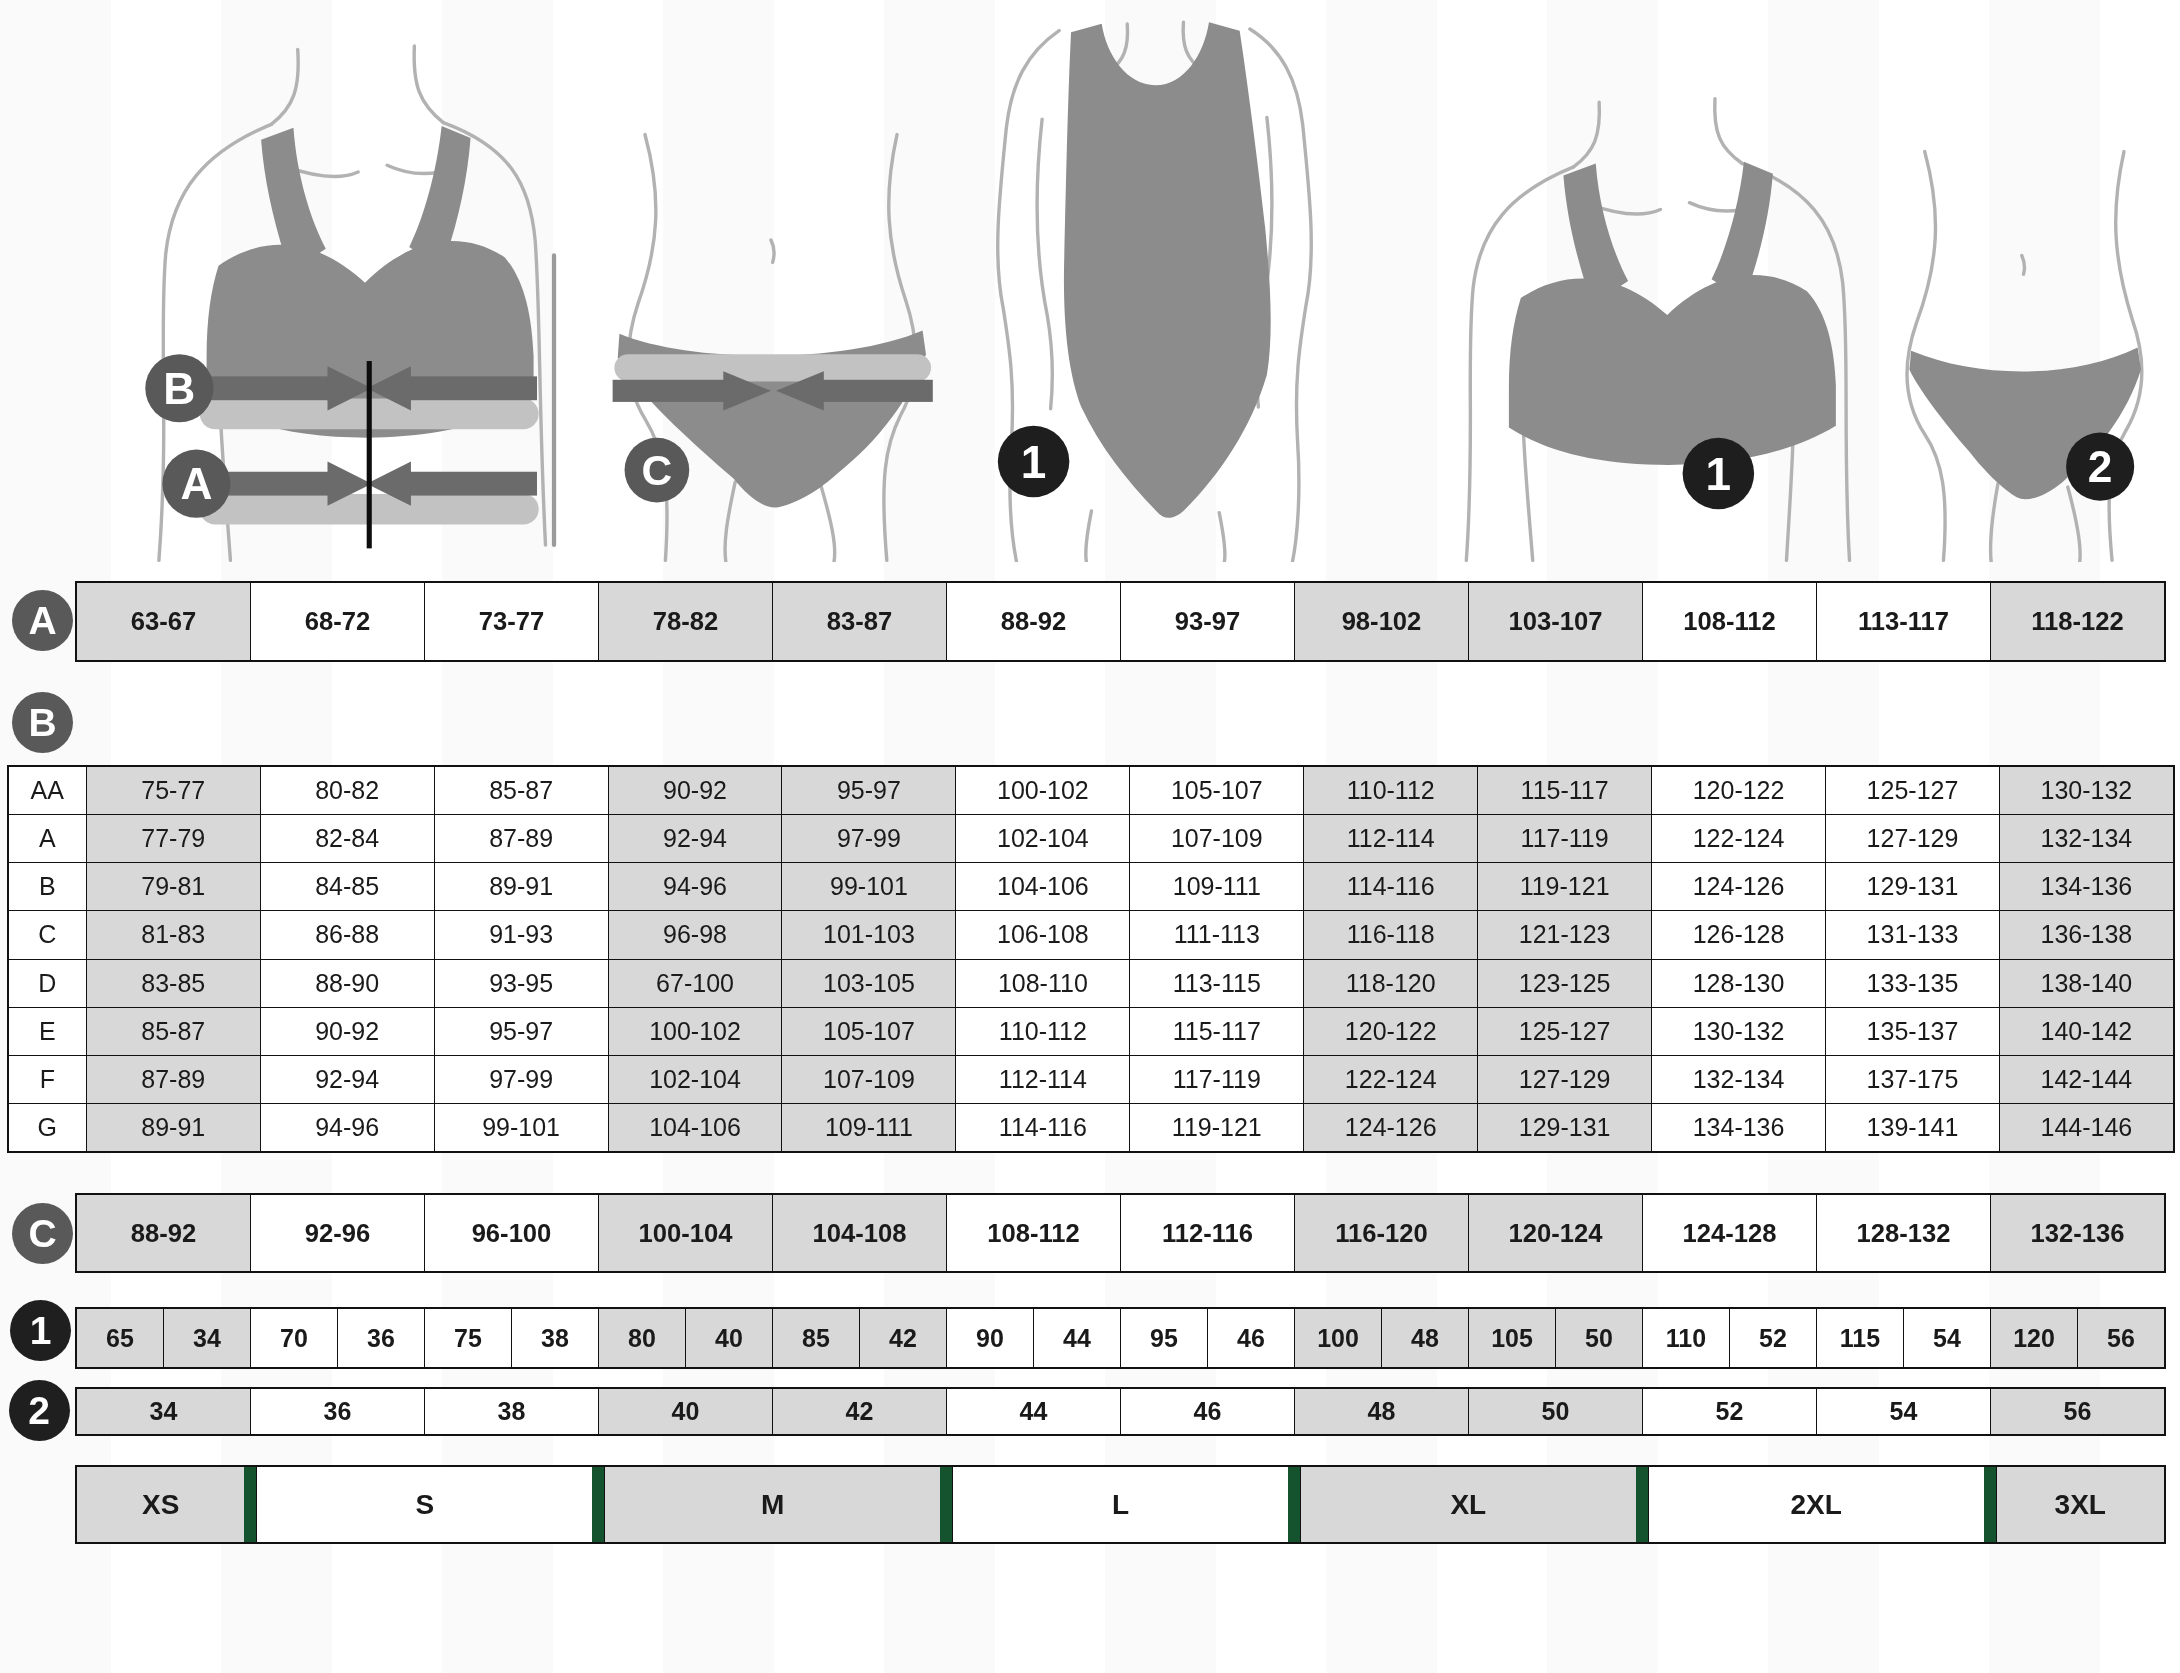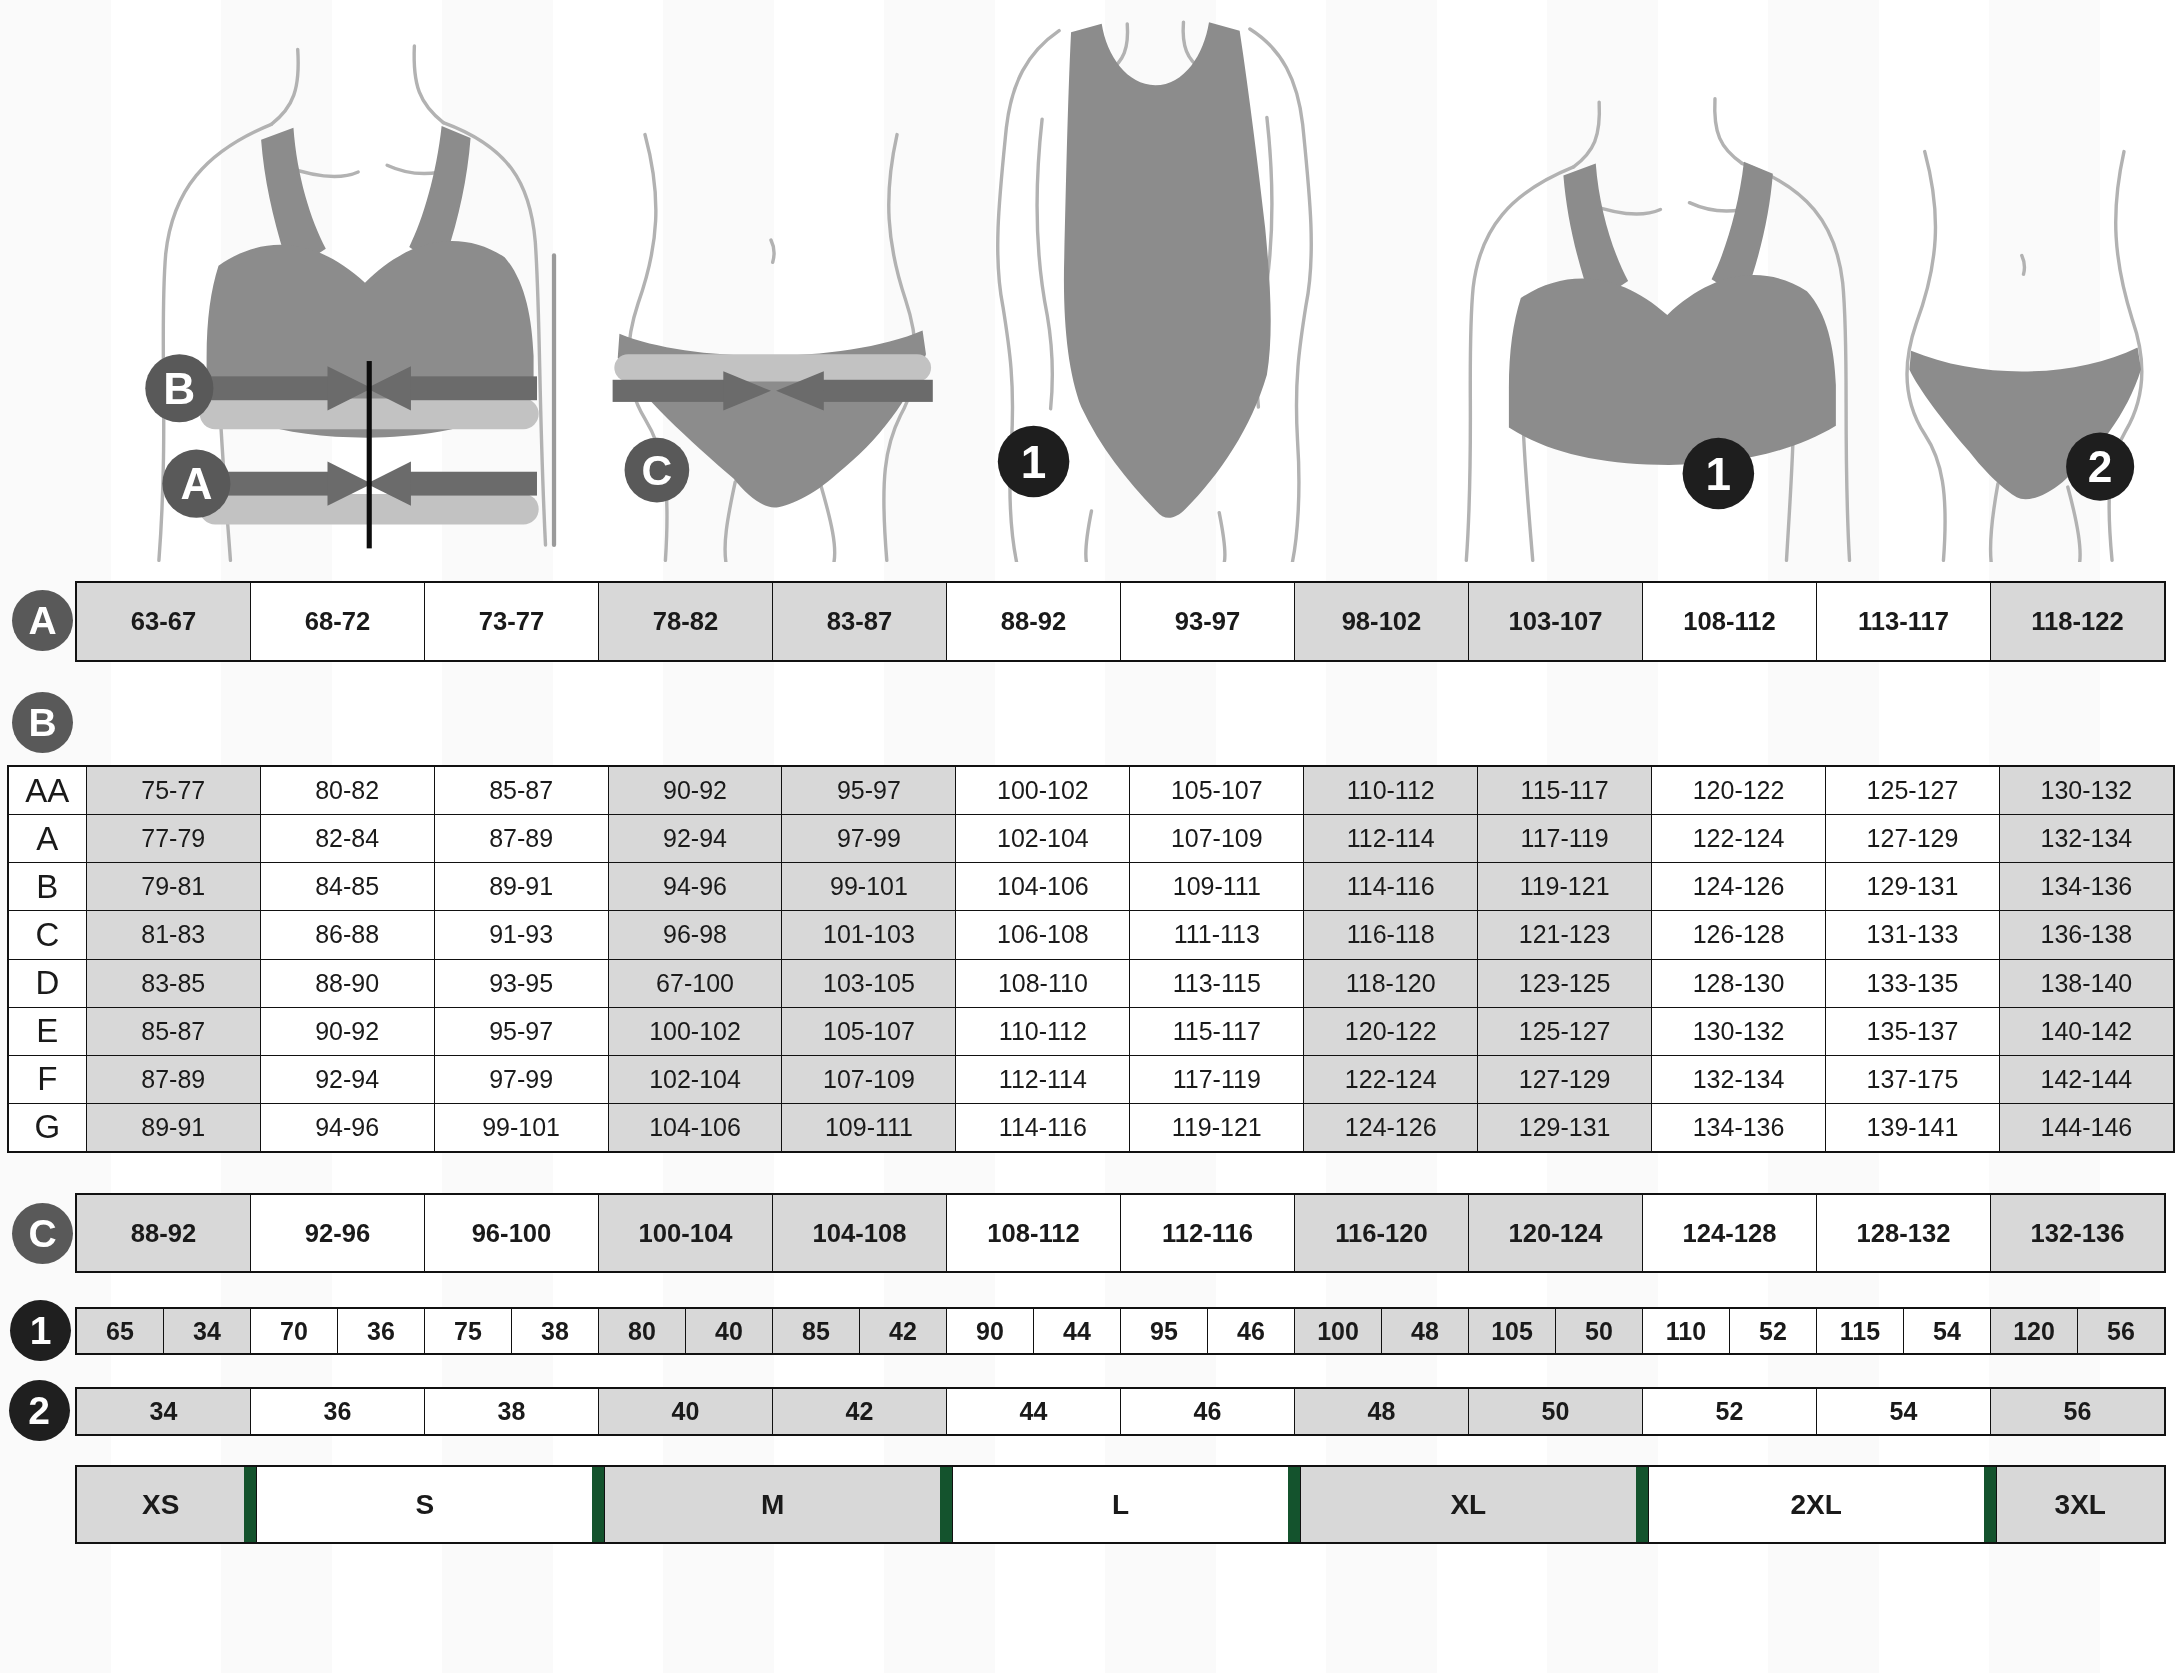--- a/index.html
+++ b/index.html
@@ -9,31 +9,31 @@
          background:repeating-linear-gradient(90deg,rgba(0,0,0,0.018) 0 111px,transparent 111px 221px);
          pointer-events:none;}
   .band{position:absolute;left:75px;width:2091px;display:flex;border:2.6px solid #111;
         box-sizing:border-box;background:#14532d;font-weight:bold;}
   .cell{flex:1;display:flex;align-items:center;justify-content:center;font-size:25.6px;
         border-left:1.7px solid #111;box-sizing:border-box;background:#fff;white-space:nowrap;}
   .cell:first-child{border-left:none;}
   .cell.g{background:#d8d8d8;}
   #rowA{top:581px;height:81px;}
   #rowC{top:1193px;height:80px;}
-  #row1{top:1307px;height:48px;}
+  #row1{top:1307px;height:62px;}
   #row2{top:1387px;height:49px;}
   #rowSizes{top:1465px;height:79px;gap:12px;}
   #row1 .cell,#row2 .cell{font-size:25px;}
   .sz{font-size:28px;}
   #tableB{position:absolute;left:6.8px;top:765px;width:2168px;height:388px;border:2.6px solid #111;
           display:flex;flex-direction:column;box-sizing:border-box;background:#fff;}
   .brow{flex:1;display:flex;border-top:1.7px solid #111;box-sizing:border-box;}
   .brow:first-child{border-top:none;}
   .brow .cell{font-size:25px;}
-  .brow .lbl{width:77px;flex:none;background:#fff;font-size:33px;border-left:none;}
+  .brow .lbl{width:77px;flex:none;background:#fff;font-size:25px;border-left:none;}
   .circ{position:absolute;width:61px;height:61px;border-radius:50%;display:flex;align-items:center;
         justify-content:center;color:#fff;font-weight:bold;font-size:39px;line-height:1;}
   .circ.gray{background:#595959;}
   .circ.black{background:#1f1f1f;}
   #circA{left:12px;top:590px;}
   #circB{left:12px;top:692px;}
   #circC{left:12px;top:1203px;}
   #circ1{left:10.2px;top:1300px;}
   #circ2{left:8.5px;top:1380px;}
   .fig{position:absolute;top:0;height:562px;}

